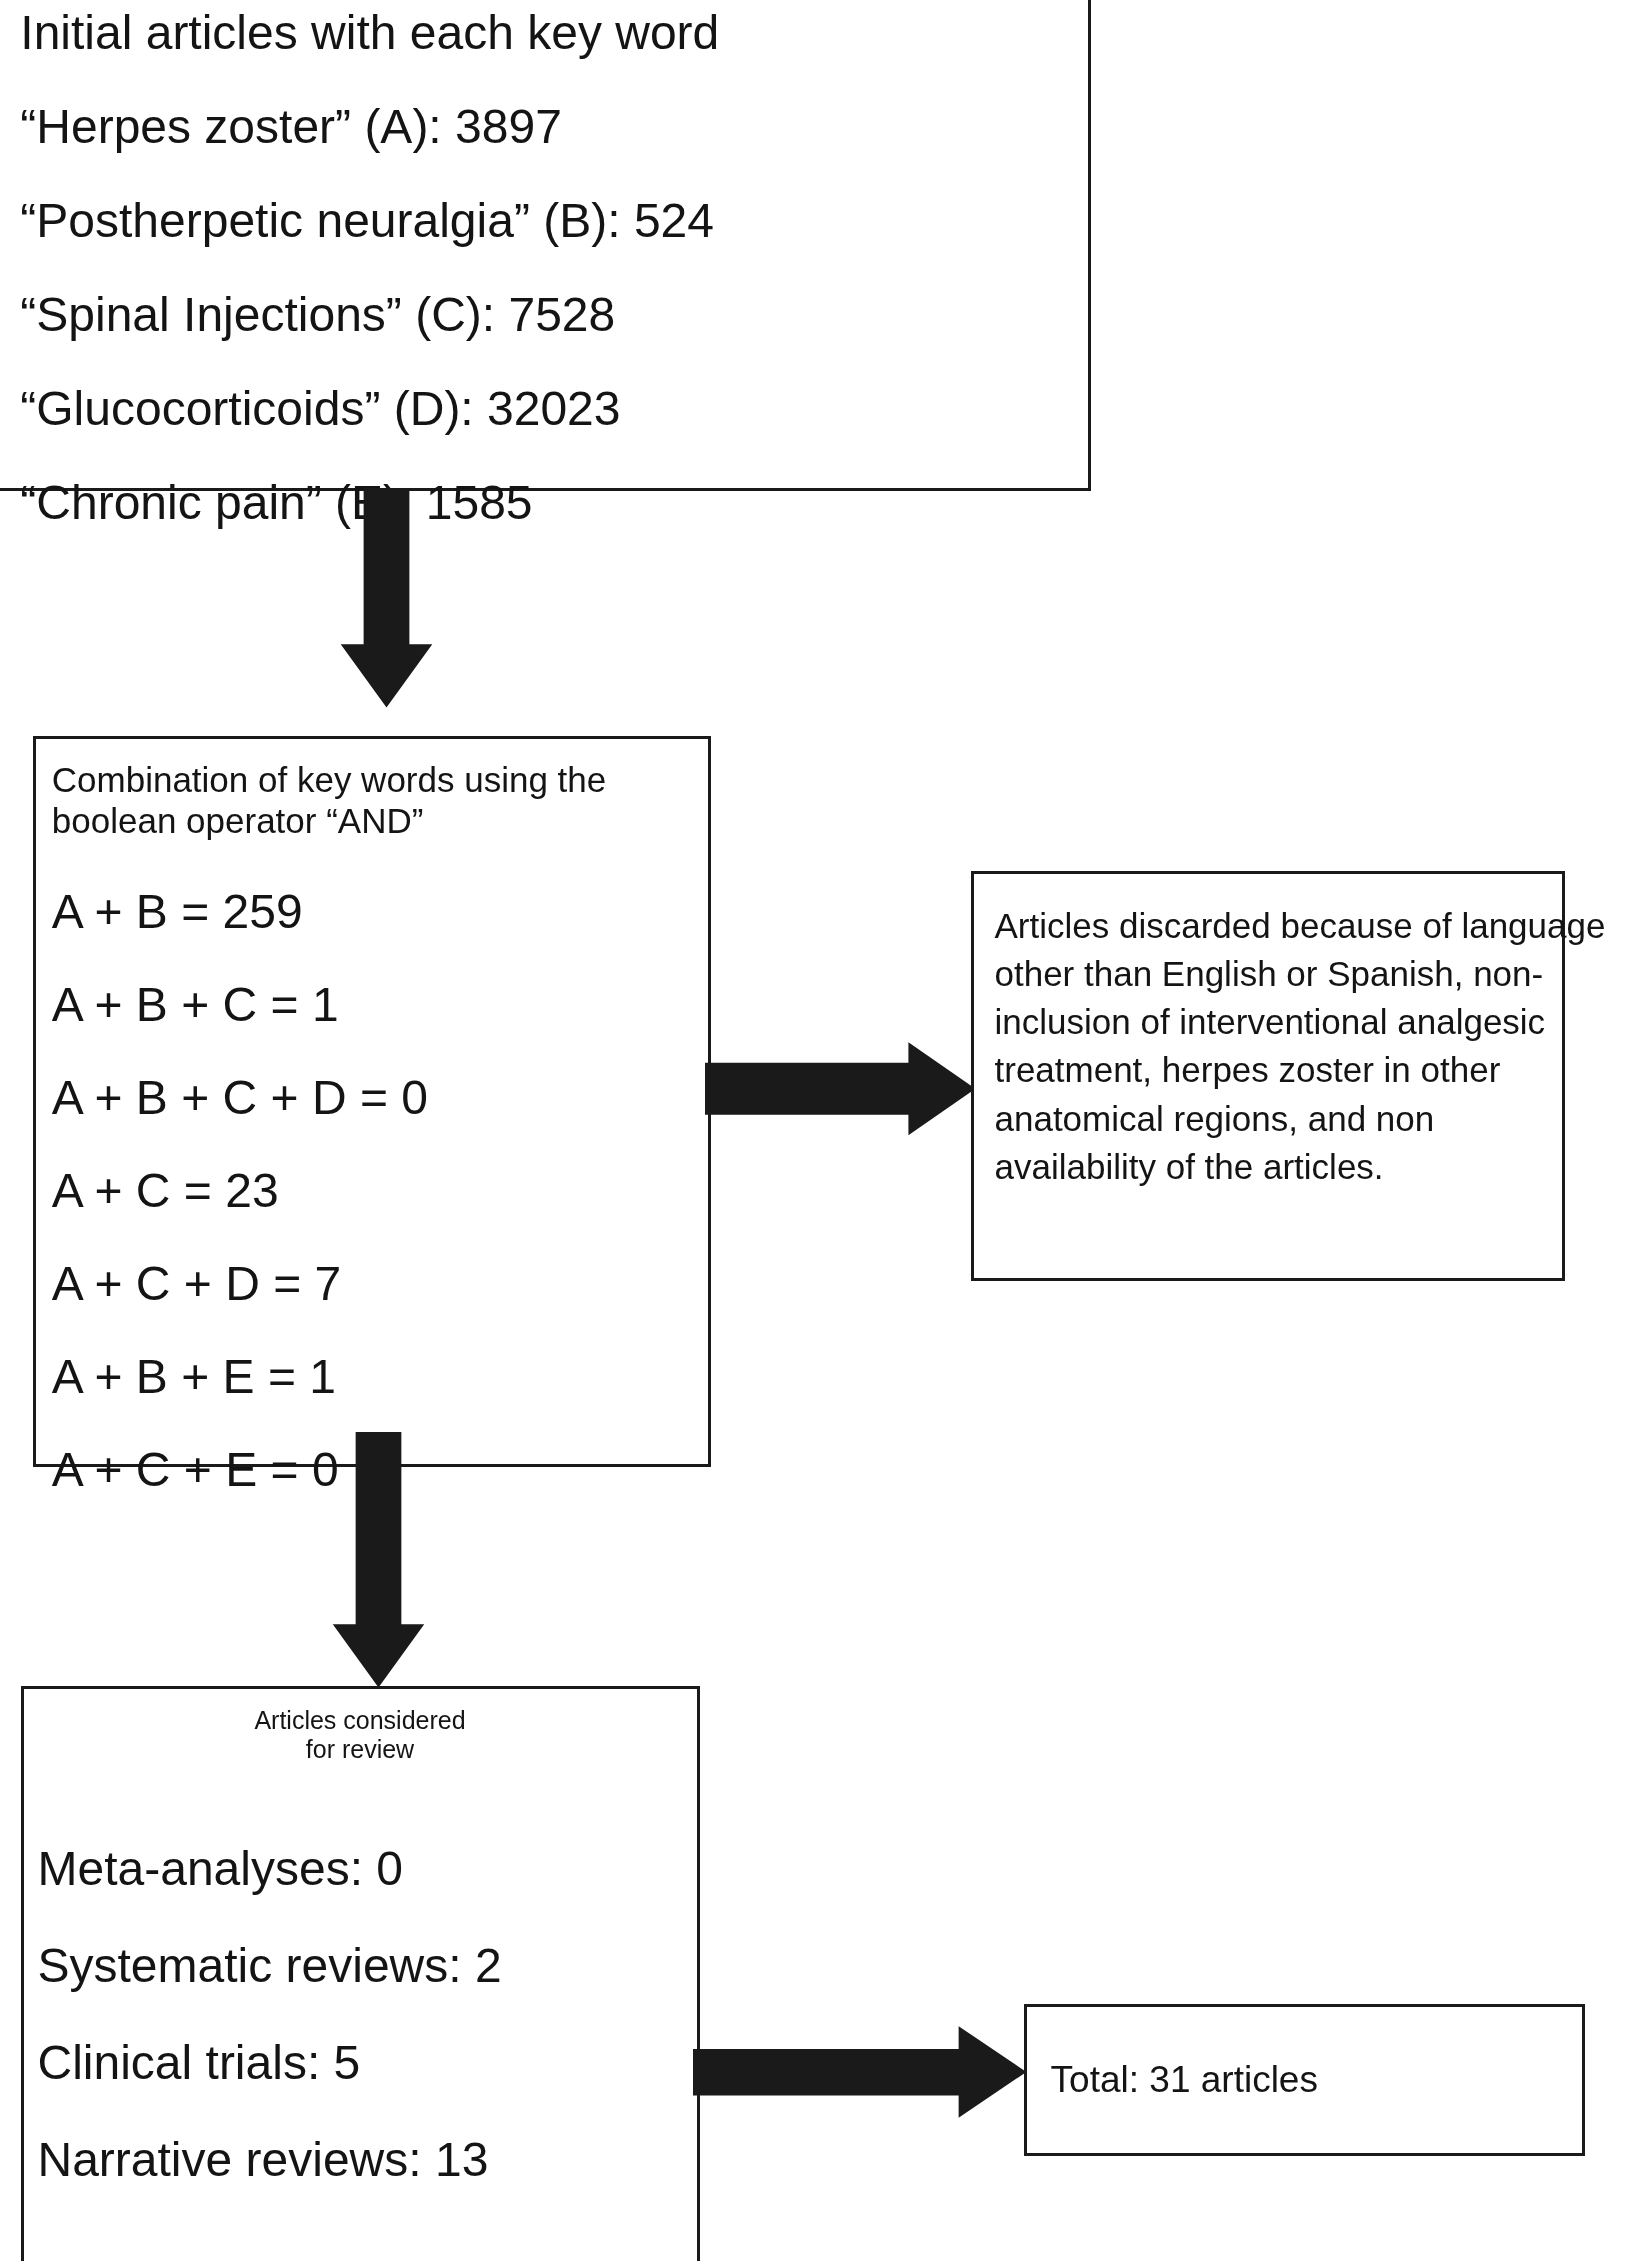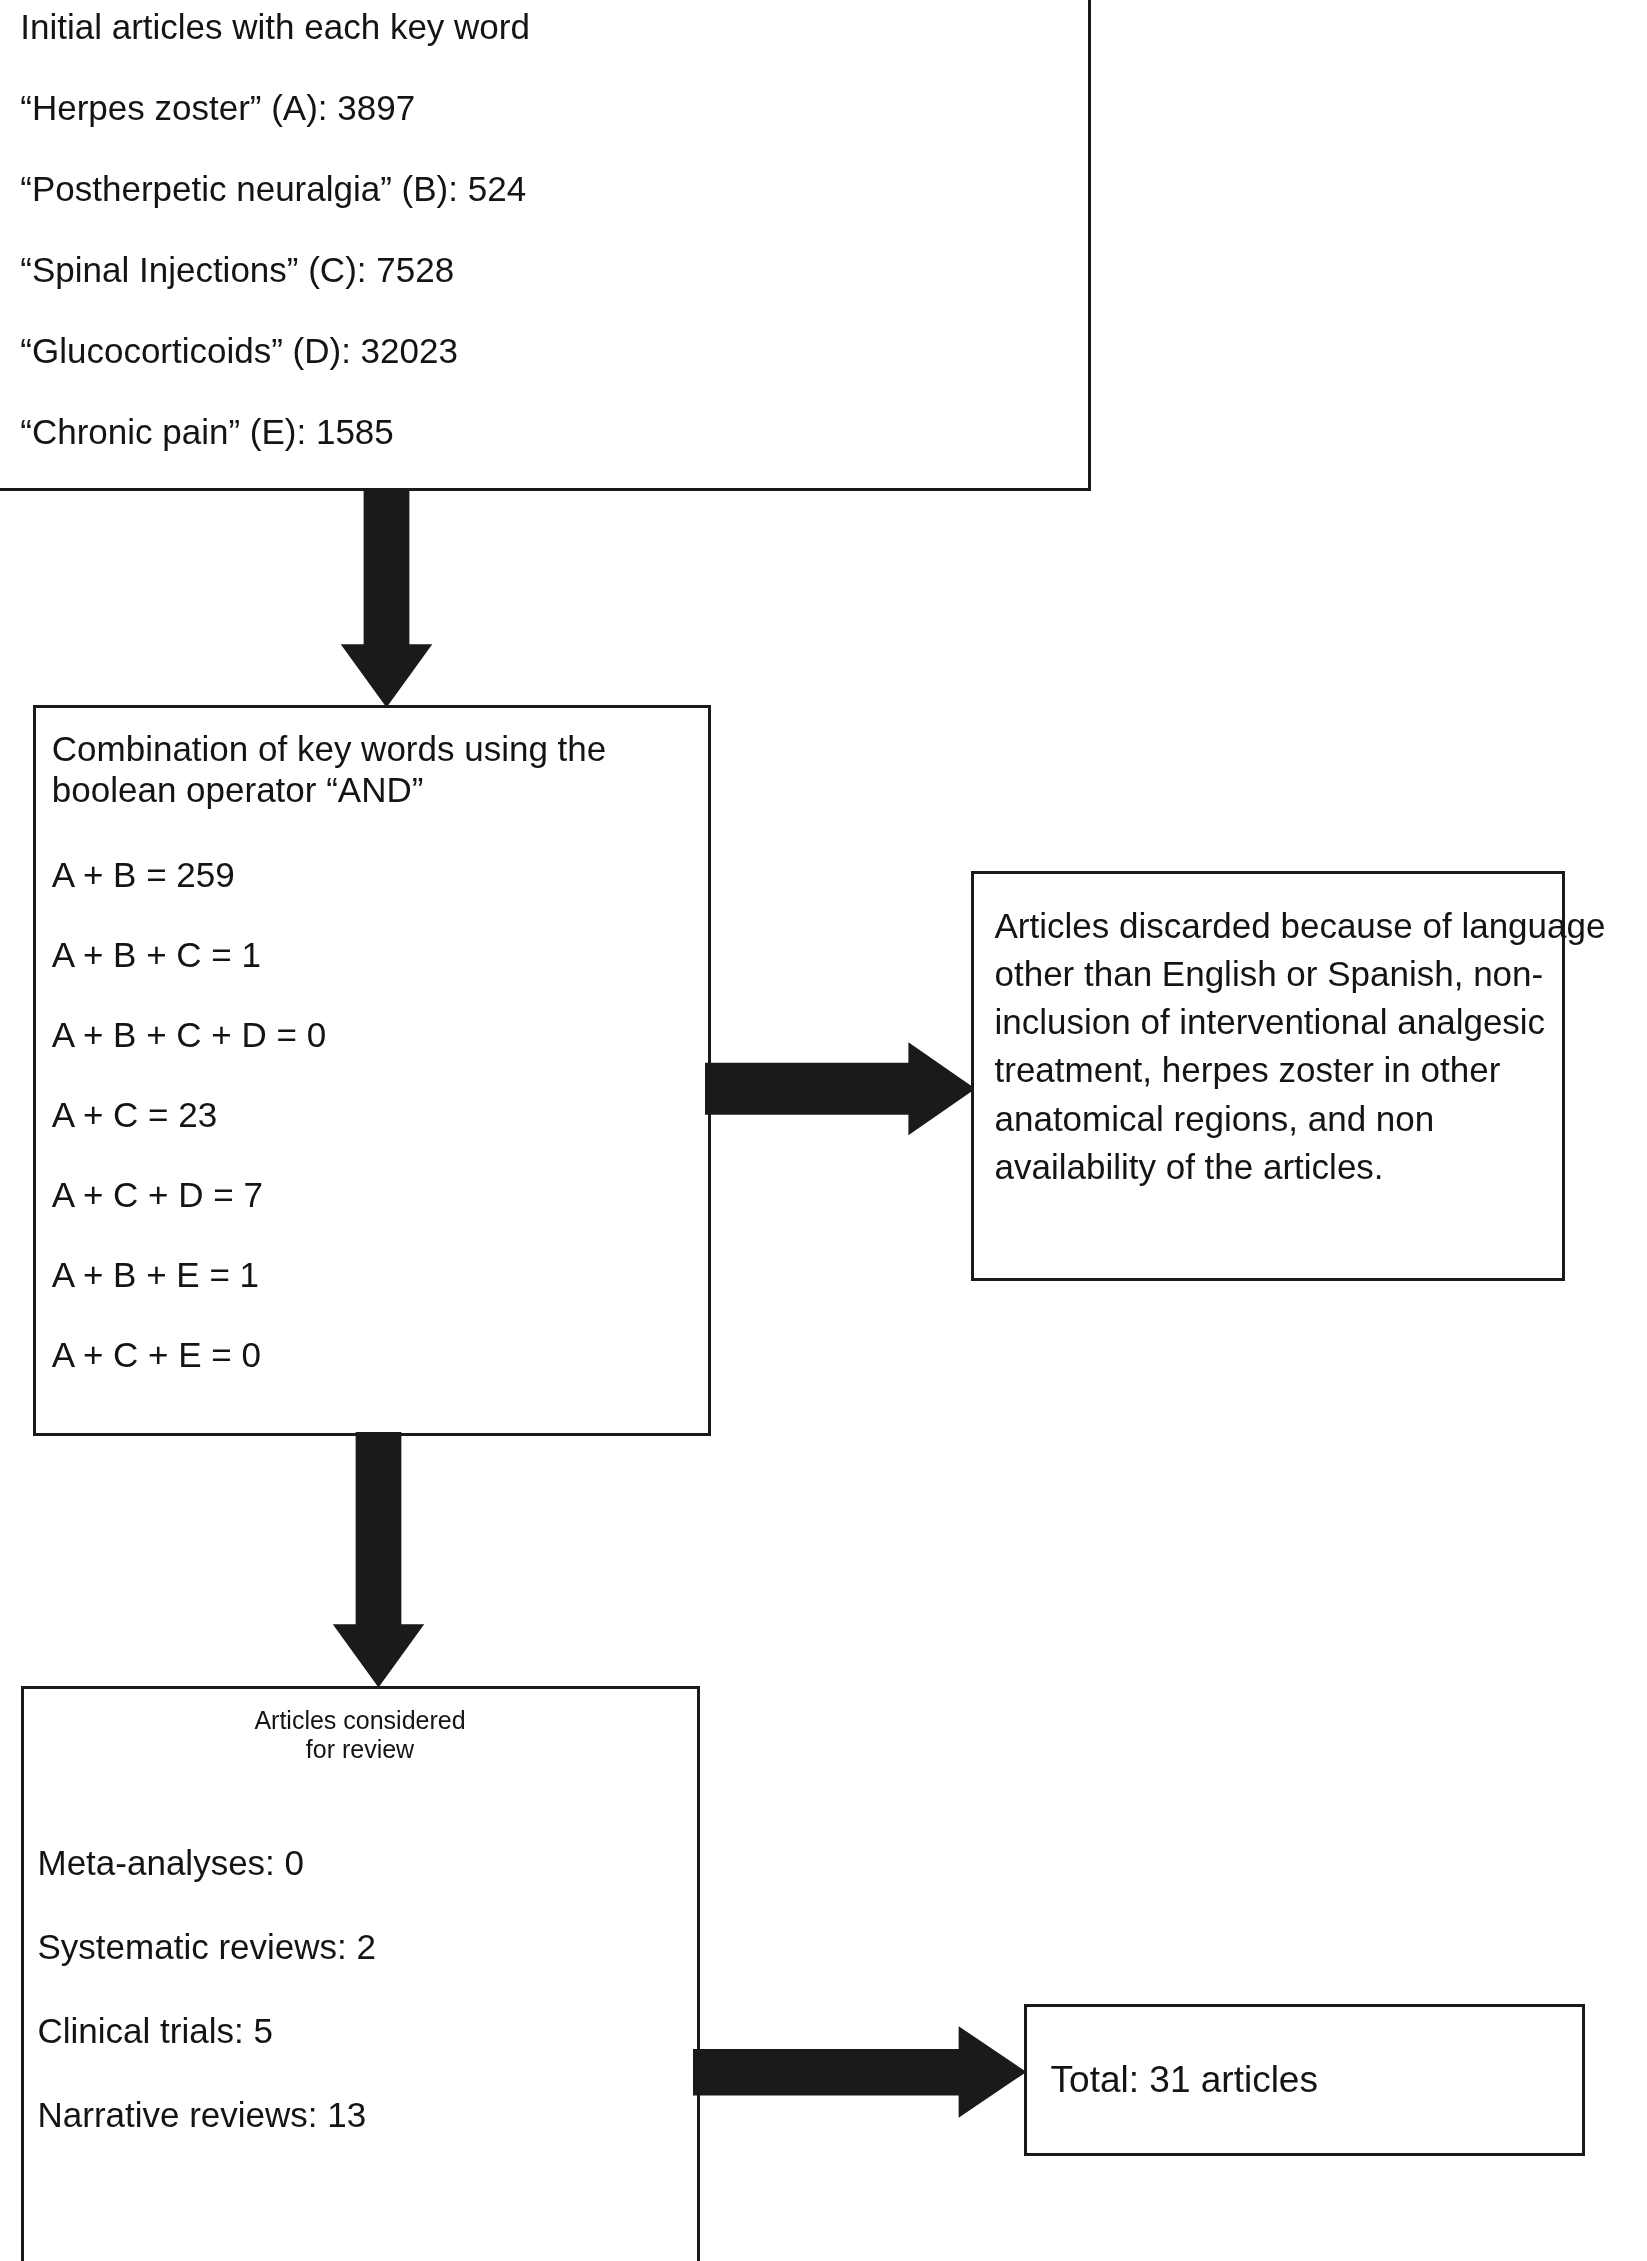--- a/index.html
+++ b/index.html
@@ -18,21 +18,21 @@
     background: #ffffff;
     overflow: hidden;
   }
   .box {
     position: absolute;
     box-sizing: border-box;
     border: 3.9px solid #1a1a1a;
     background: #ffffff;
   }
   .line {
-    font-size: 35px;
+    font-size: 48px;
     line-height: 1.0;
     margin: 0 0 0 0;
     white-space: pre;
   }
   
   #box-initial {
     left: -6.3px;
     top: -6.3px;
     width: 1097px;
     height: 497px;
@@ -43,21 +43,21 @@
     left: 23.6px;
     top: 12.6px;
     width: 1040px;
   }
   #box-initial .line { margin-bottom: 46px; }
   #box-initial .line:last-child { margin-bottom: 0; }
 
   
   #box-combination {
     left: 33px;
-    top: 705px;
+    top: 736px;
     width: 678px;
     height: 731px;
   }
   #box-combination .content {
     position: absolute;
     left: 15.8px;
     top: 19.7px;
     width: 646px;
   }
   #box-combination .heading {

